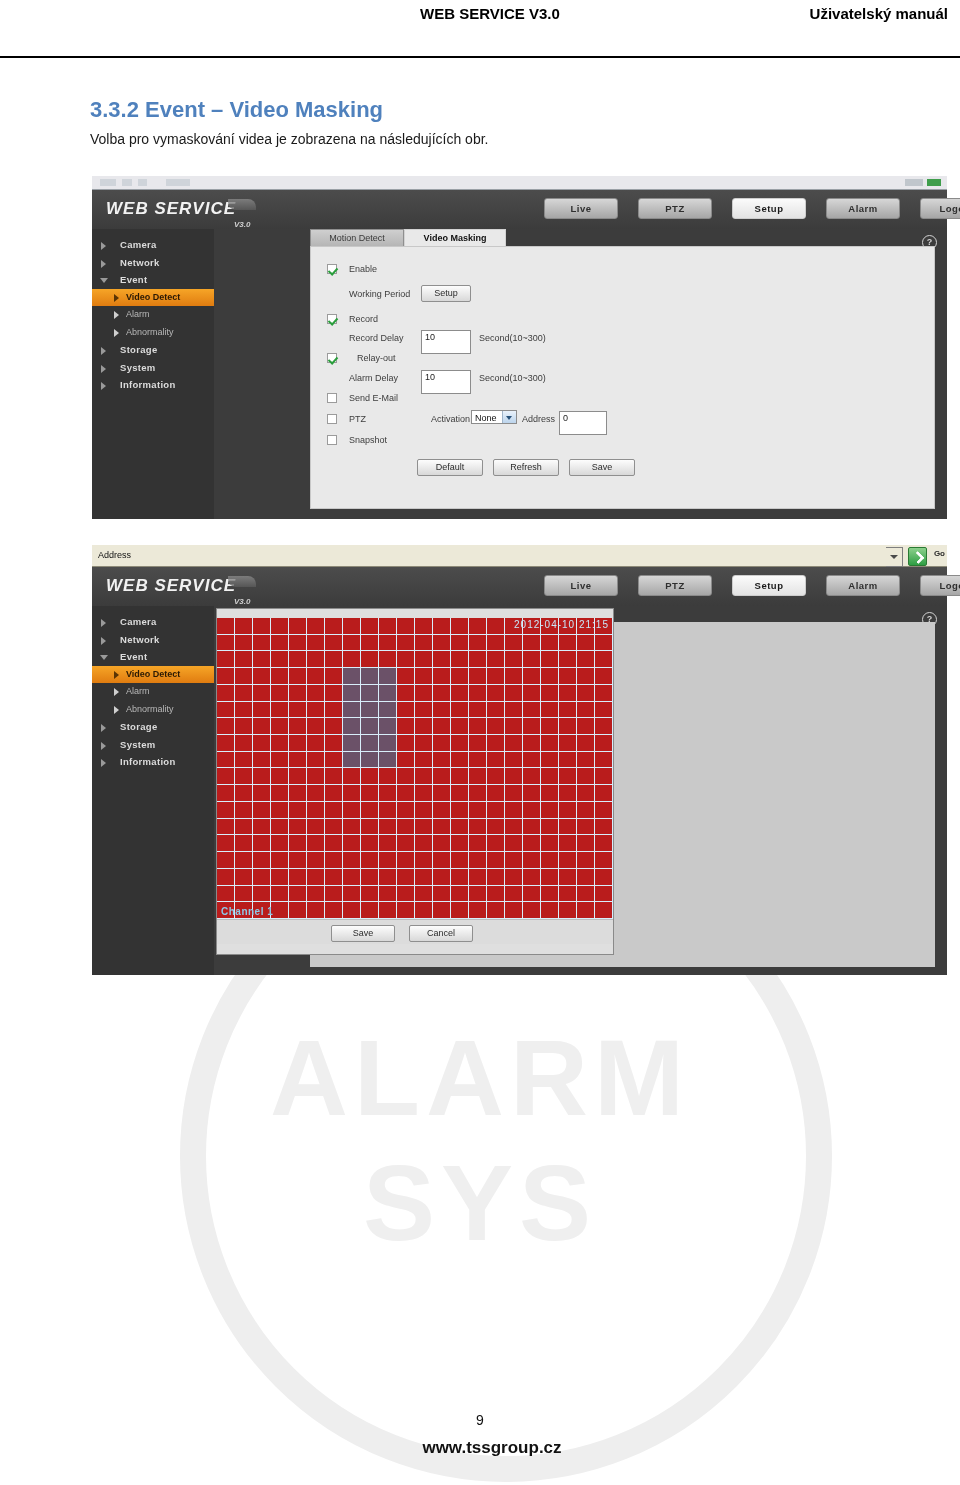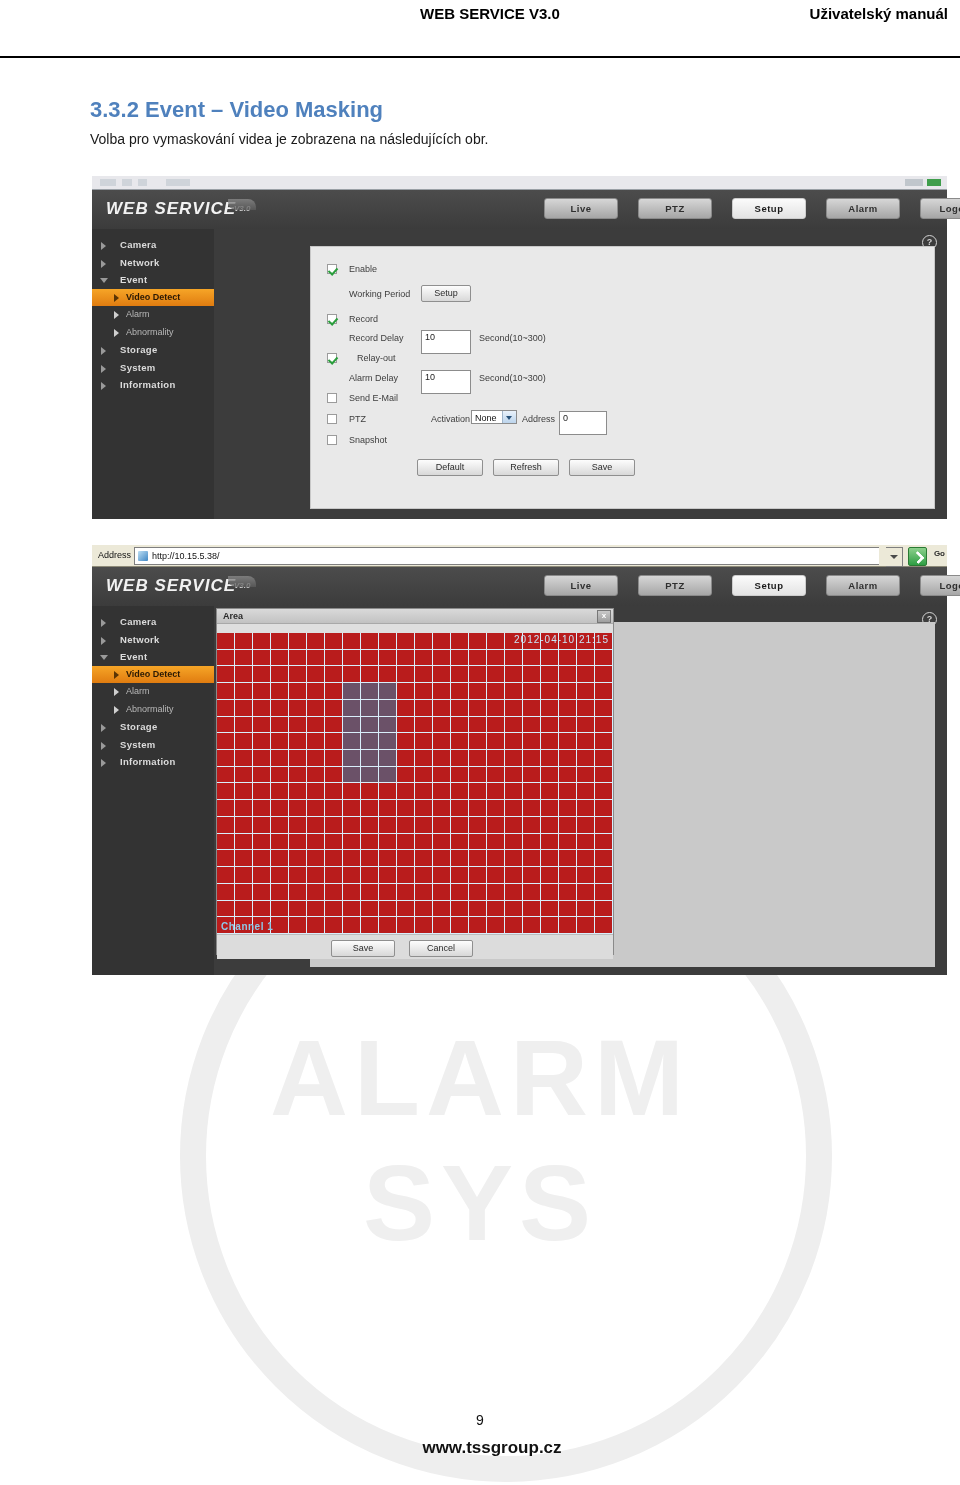--- a/index.html
+++ b/index.html
@@ -238,21 +238,21 @@
     color: #f2f2f2;
     letter-spacing: 1px;
     font-family: "Liberation Sans", sans-serif;
   }
   .ws-ver {
     position: absolute;
     font-size: 8px;
     font-weight: bold;
     font-style: italic;
     color: #cfcfcf;
-    top: 14px;
+    top: 30px;
   }
   .ws-swipe {
     position: absolute;
     top: 9px;
     width: 28px; height: 11px;
     background: linear-gradient(#8d8d8d,#5c5c5c);
     border-radius: 0 8px 0 8px;
     opacity: .75;
   }
   .ws-nav {
@@ -626,20 +626,24 @@
       </div>
       <div class="side-item">
         <span class="caret"></span>
         <span>Information</span>
       </div>
     </div>
 
     <div class="ws-main">
       <div class="help-icon">?</div>
 
+      <div class="tabstrip">
+        <div class="tab" style="left:96px; width:92px;">Motion Detect</div>
+        <div class="tab active" style="left:190px; width:100px;">Video Masking</div>
+      </div>
 
       <div class="form-pane" style="left:96px; top:17px; right:12px; bottom:10px;">
 
         <div class="cbx on" style="left:16px; top:17px;"></div>
         <div class="ftext" style="left:38px; top:17px;">Enable</div>
 
         <div class="ftext" style="left:38px; top:42px;">Working Period</div>
         <div class="btn" style="left:110px; top:38px; width:48px;">Setup</div>
 
         <div class="cbx on" style="left:16px; top:67px;"></div>
@@ -677,24 +681,20 @@
         <div class="btn" style="left:258px; top:212px; width:64px;">Save</div>
       </div>
     </div>
   </div>
 </div>
 
 <div class="shot" id="shot-bottom" style="left:92px; top:545px; width:855px; height:430px;">
 
   <div class="addressbar">
     <span class="ab-label">Address</span>
-    <span class="ab-field">
-      <span class="ab-favicon"></span>
-      <span class="ab-url">http://10.15.5.38/</span>
-    </span>
     <span class="ab-drop"></span>
     <span class="ab-go"></span>
     <span class="ab-gotext">Go</span>
   </div>
 
   <div class="ws-topbar">
     <div class="ws-brand">WEB  SERVICE</div>
     <div class="ws-ver" style="left:142px;">V3.0</div>
     <div class="ws-swipe" style="left:136px;"></div>
     <div class="ws-nav" style="left:452px;">
@@ -747,24 +747,20 @@
         <span>Information</span>
       </div>
     </div>
 
     <div class="ws-main">
       <div class="help-icon">?</div>
       <div style="position:absolute; left:96px; top:16px; right:12px; bottom:8px; background:#c9c9c9;"></div>
     </div>
 
     <div class="area-dialog" style="left:124px; top:2px; width:398px; height:347px;">
-      <div class="area-title">
-        <span>Area</span>
-        <span class="area-close">x</span>
-      </div>
       <div class="grid-wrap" style="height:301px;">
         <div class="grid-cells" id="mask-grid-cells" style="grid-template-columns: repeat(22, 1fr); grid-template-rows: repeat(18, 1fr);">
             <div class="gcell"></div>
             <div class="gcell"></div>
             <div class="gcell"></div>
             <div class="gcell"></div>
             <div class="gcell"></div>
             <div class="gcell"></div>
             <div class="gcell"></div>
             <div class="gcell"></div>

